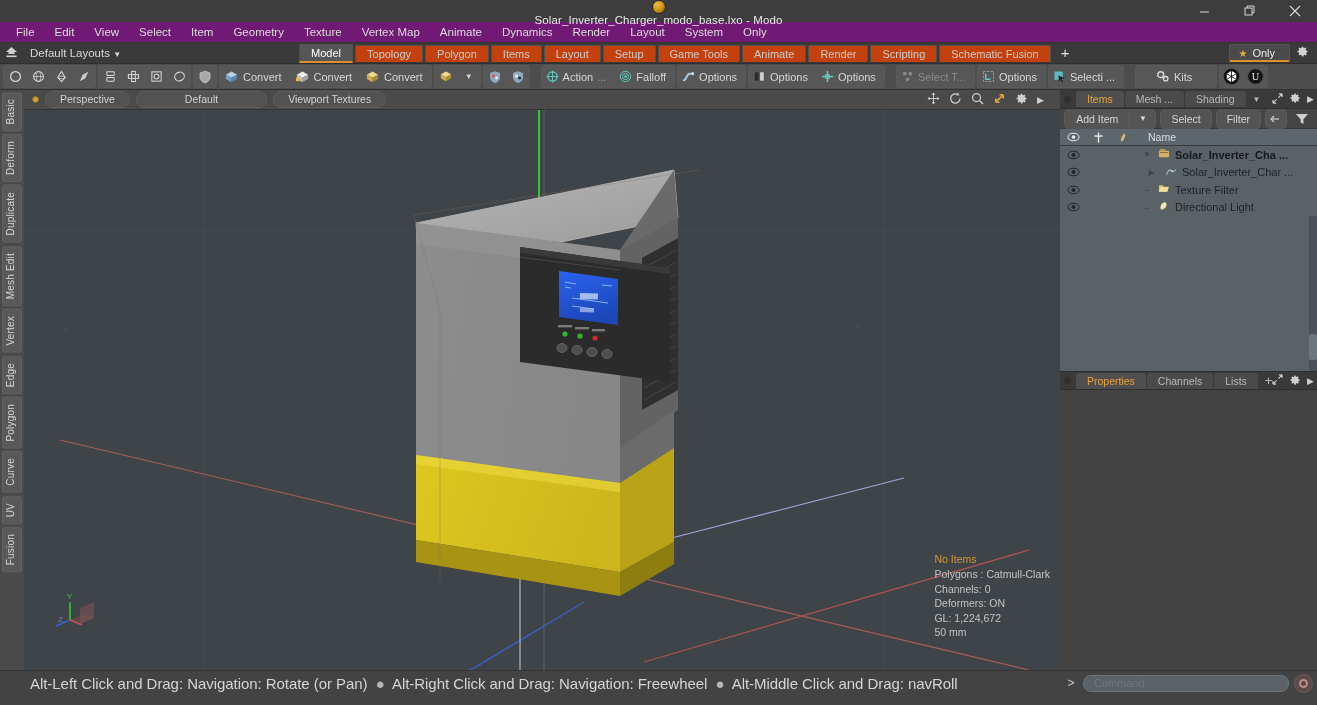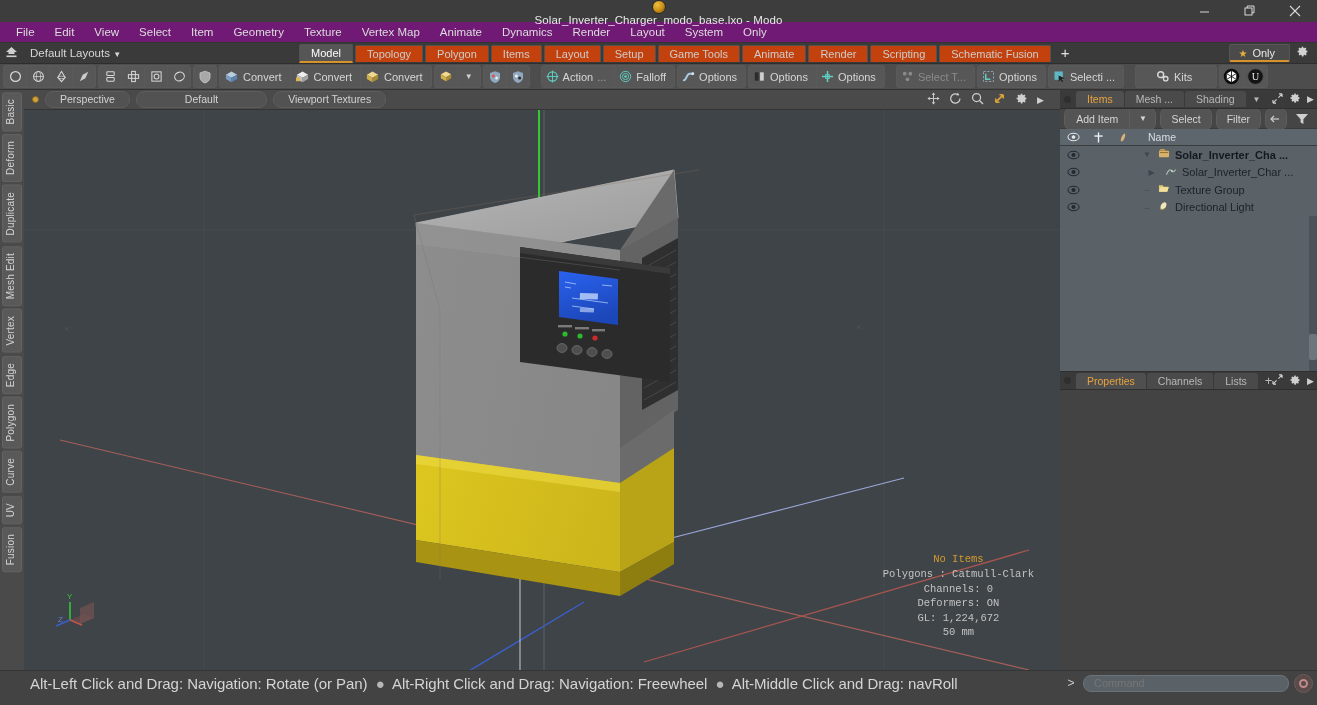--- a/index.html
+++ b/index.html
@@ -109,22 +109,22 @@
   }
   .vp-pill.w2 { padding: 1px 48px; }
   .vp-nav { position: absolute; right: 16px; display: flex; align-items: center; gap: 9px; color: #cfcfcf; }
   .vp-nav span { font-size: 12px; line-height: 12px; }
 
   .viewport {
     position: absolute; left: 0; right: 0; top: 20px; bottom: 0;
     background: #3f4448; overflow: hidden;
   }
   .vp-stats {
-    position: absolute; right: 26px; bottom: 30px; text-align: center;
-    font-size: 10.5px; color: #c2c2c2; line-height: 14.6px; font-family: Liberation Mono, monospace;
+    position: absolute; right: 10px; bottom: 30px; text-align: left;
+    font-size: 10.5px; color: #c2c2c2; line-height: 14.6px;
   }
   .vp-stats .noitems { color: #d29a2f; }
   .axis-gizmo { position: absolute; left: 28px; bottom: 28px; }
 
   
   .rpanel { width: 257px; background: #434343; display: flex; flex-direction: column; }
   .panel-tabs {
     height: 19px; background: #3a3a3a; display: flex; align-items: center; gap: 1px;
     padding-left: 4px; position: relative; border-bottom: 1px solid #2f2f2f;
   }
@@ -858,21 +858,21 @@
           </div>
           <div class="gapc"></div>
           <div class="tw" style="color:#39424a">–</div>
           <div class="nm">
             <span>
               <svg width="12" height="11" viewBox="0 0 13 12">
                   <path d="M1 9.5 V2.5 H5 L6.2 4 H11.5 L10 9.5 Z" fill="#e2c96f"></path>
                   <path d="M1 9.5 L2.8 4.6 H11.8 L10 9.5 Z" fill="#f2e09a"></path>
                 </svg>
             </span>
-            <span>Texture Group</span>
+            <span>Texture Filter</span>
           </div>
         </div>
 
         <div class="irow">
           <div class="eye">
             <svg width="13" height="10" viewBox="0 0 14 10">
                 <ellipse cx="7" cy="5" rx="6" ry="4" fill="none" stroke="#222a30" stroke-width="1.1"></ellipse>
                 <circle cx="7" cy="5" r="2.2" fill="#222a30"></circle>
               </svg>
           </div>

